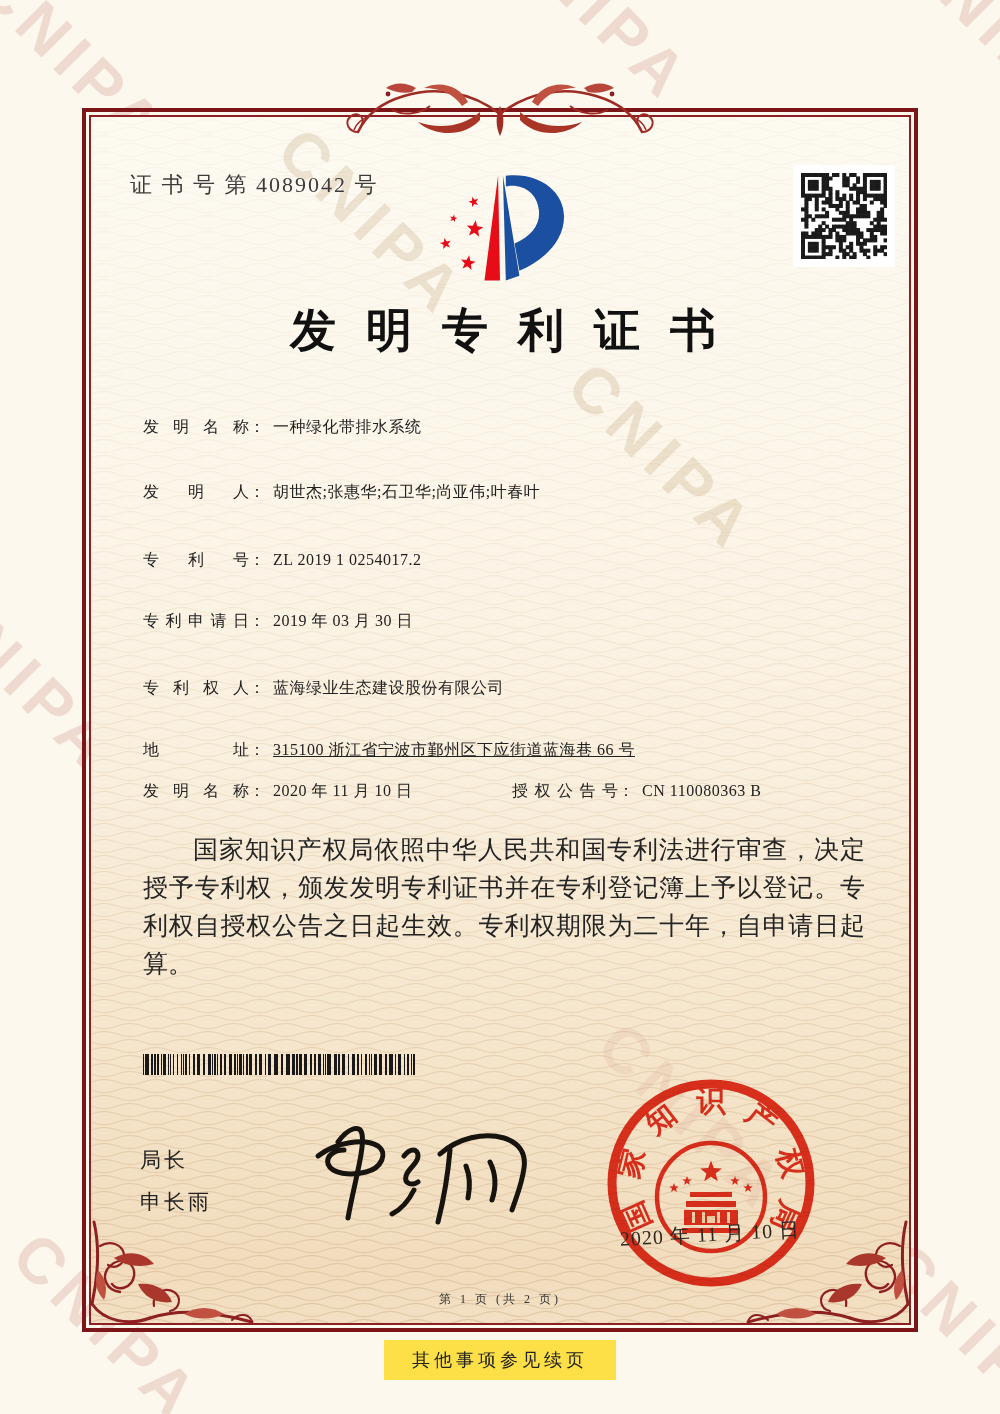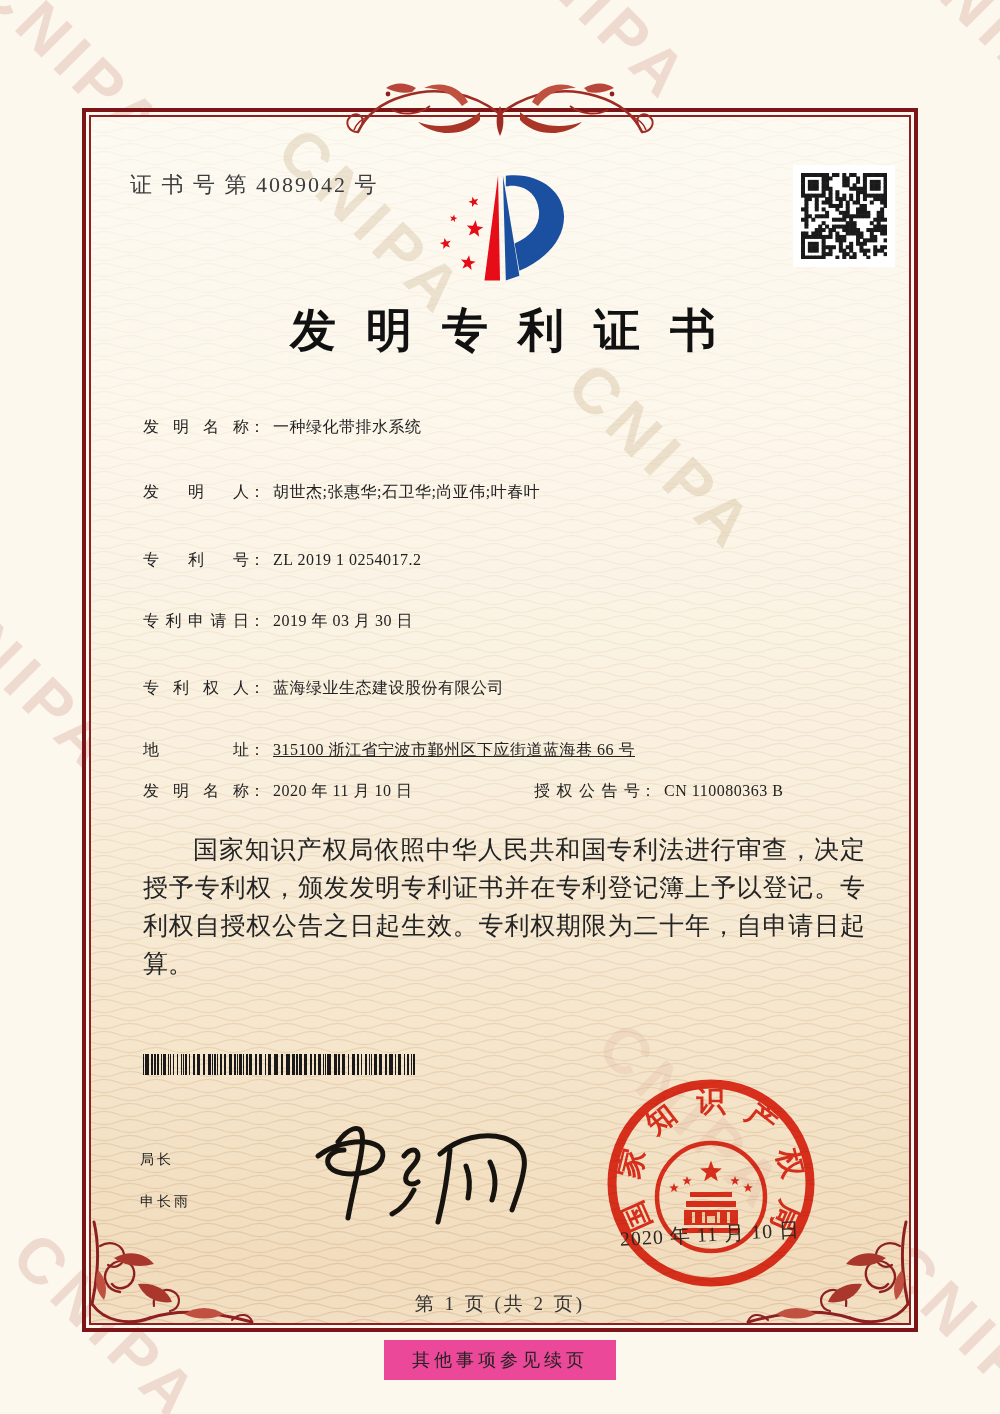--- a/index.html
+++ b/index.html
@@ -71,51 +71,51 @@
     position:absolute;left:143px;width:760px;
     font-size:16px;color:#222;z-index:5;white-space:nowrap;
   }
   .flabel{
     display:inline-block;width:106px;
     text-align:justify;text-align-last:justify;
     vertical-align:bottom;
   }
   .fcolon{display:inline-block;width:24px;}
   .fvalue{letter-spacing:0.5px;}
-  .pair2{position:absolute;left:369px;top:0;margin-left:22px;}
+  .pair2{position:absolute;left:369px;top:0;}
   
   .body-text{
     position:absolute;left:143px;top:831px;width:722px;z-index:5;
     font-size:25px;line-height:38px;color:#242424;
     text-align:justify;
   }
   .body-text p{text-indent:2em;}
   
   .barcode{position:absolute;left:143px;top:1054px;z-index:5;}
   .signer{
     position:absolute;left:140px;top:1139px;z-index:5;
-    font-size:14px;letter-spacing:3px;color:#222;line-height:42px;
+    font-size:21px;letter-spacing:3px;color:#222;line-height:42px;
   }
   .signature{position:absolute;left:288px;top:1104px;z-index:5;}
   .seal{
     position:absolute;left:604px;top:1076px;width:214px;height:214px;
     z-index:6;mix-blend-mode:multiply;opacity:0.95;
   }
   .seal-date{
     position:absolute;left:608px;top:1221px;width:204px;z-index:7;
     text-align:center;font-size:20px;letter-spacing:1px;color:#2e2620;
     transform:rotate(-3deg);
   }
   .page-num{
     position:absolute;left:82px;top:1291px;width:836px;z-index:5;
-    text-align:center;font-size:19px;letter-spacing:3px;color:#333;
+    text-align:center;font-size:12px;letter-spacing:3px;color:#333;
   }
   .cont-box{
     position:absolute;left:500px;top:1340px;transform:translateX(-50%);
-    background:#ec4899;padding:8px 28px;z-index:5;
+    background:#fde047;padding:8px 28px;z-index:5;
     font-size:18px;letter-spacing:4px;color:#222;white-space:nowrap;
   }
 </style>
 </head>
 <body>
 
 <div class="wm pink" style="left:-45px;top:20px;">CNIPA</div>
 <div class="wm pink" style="left:480px;top:-30px;">CNIPA</div>
 <div class="wm pink" style="left:880px;top:-10px;">CNIPA</div>
 <div class="wm pink" style="left:-95px;top:640px;">CNIPA</div>

